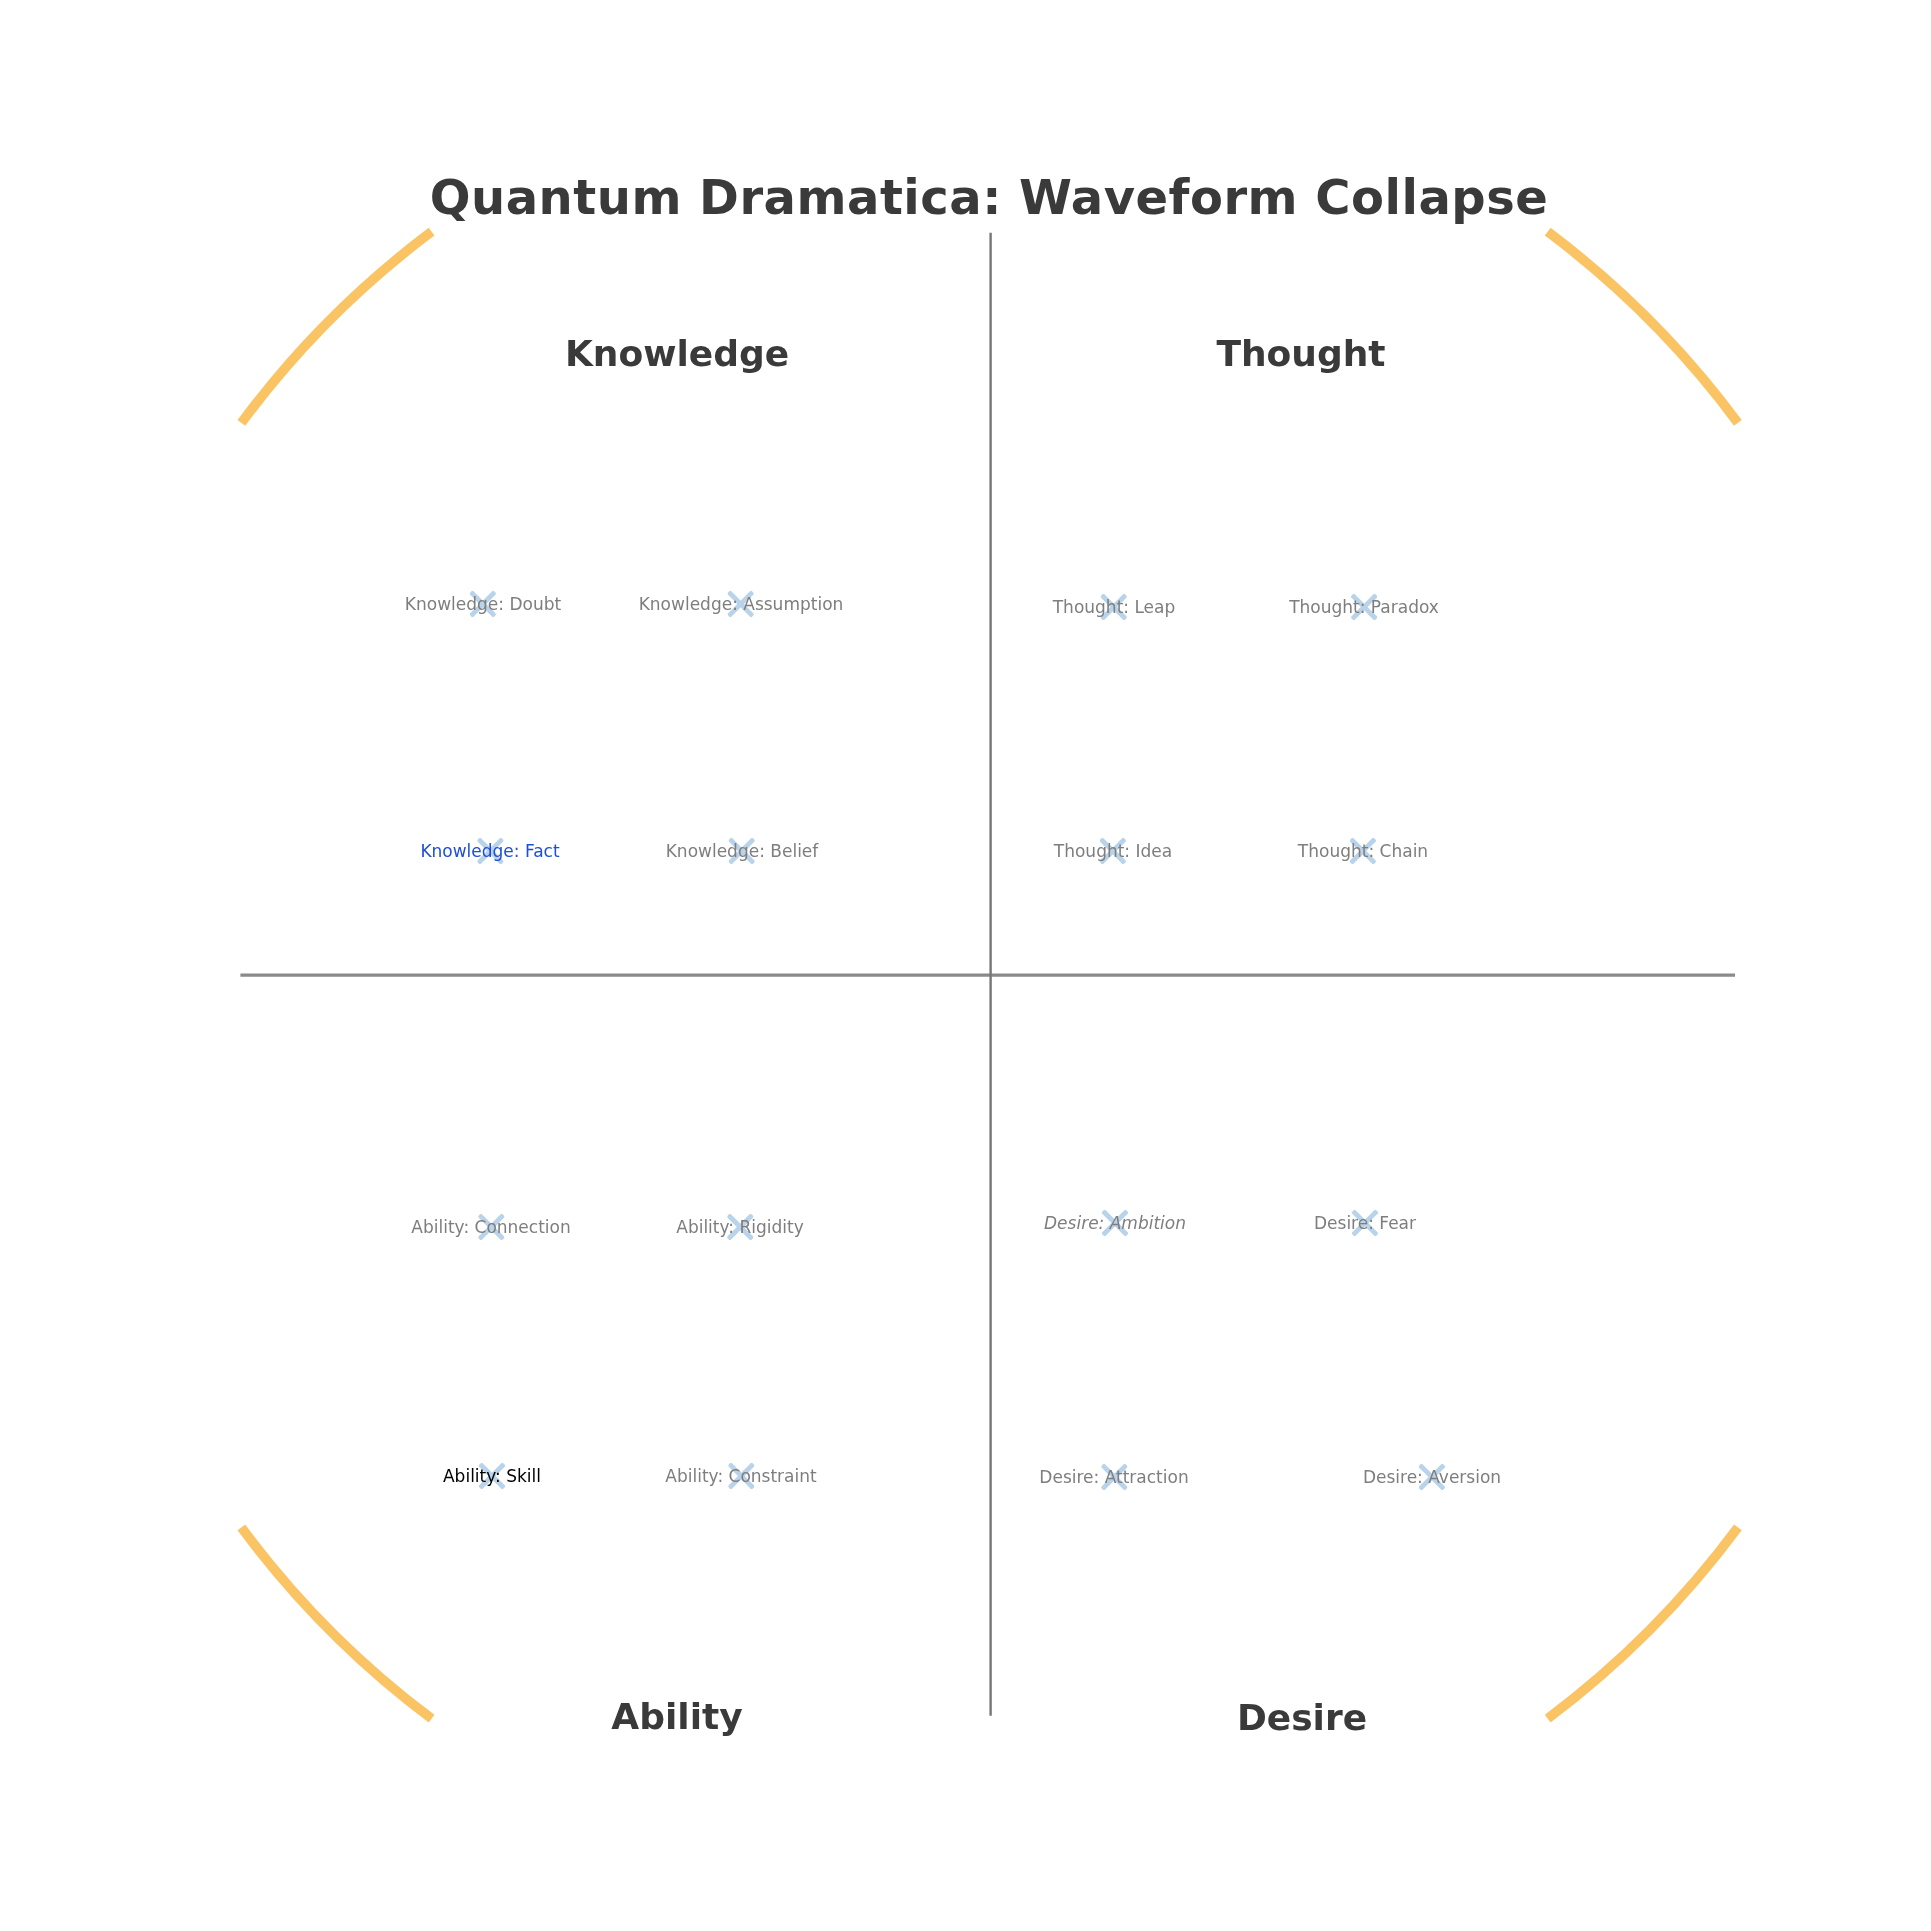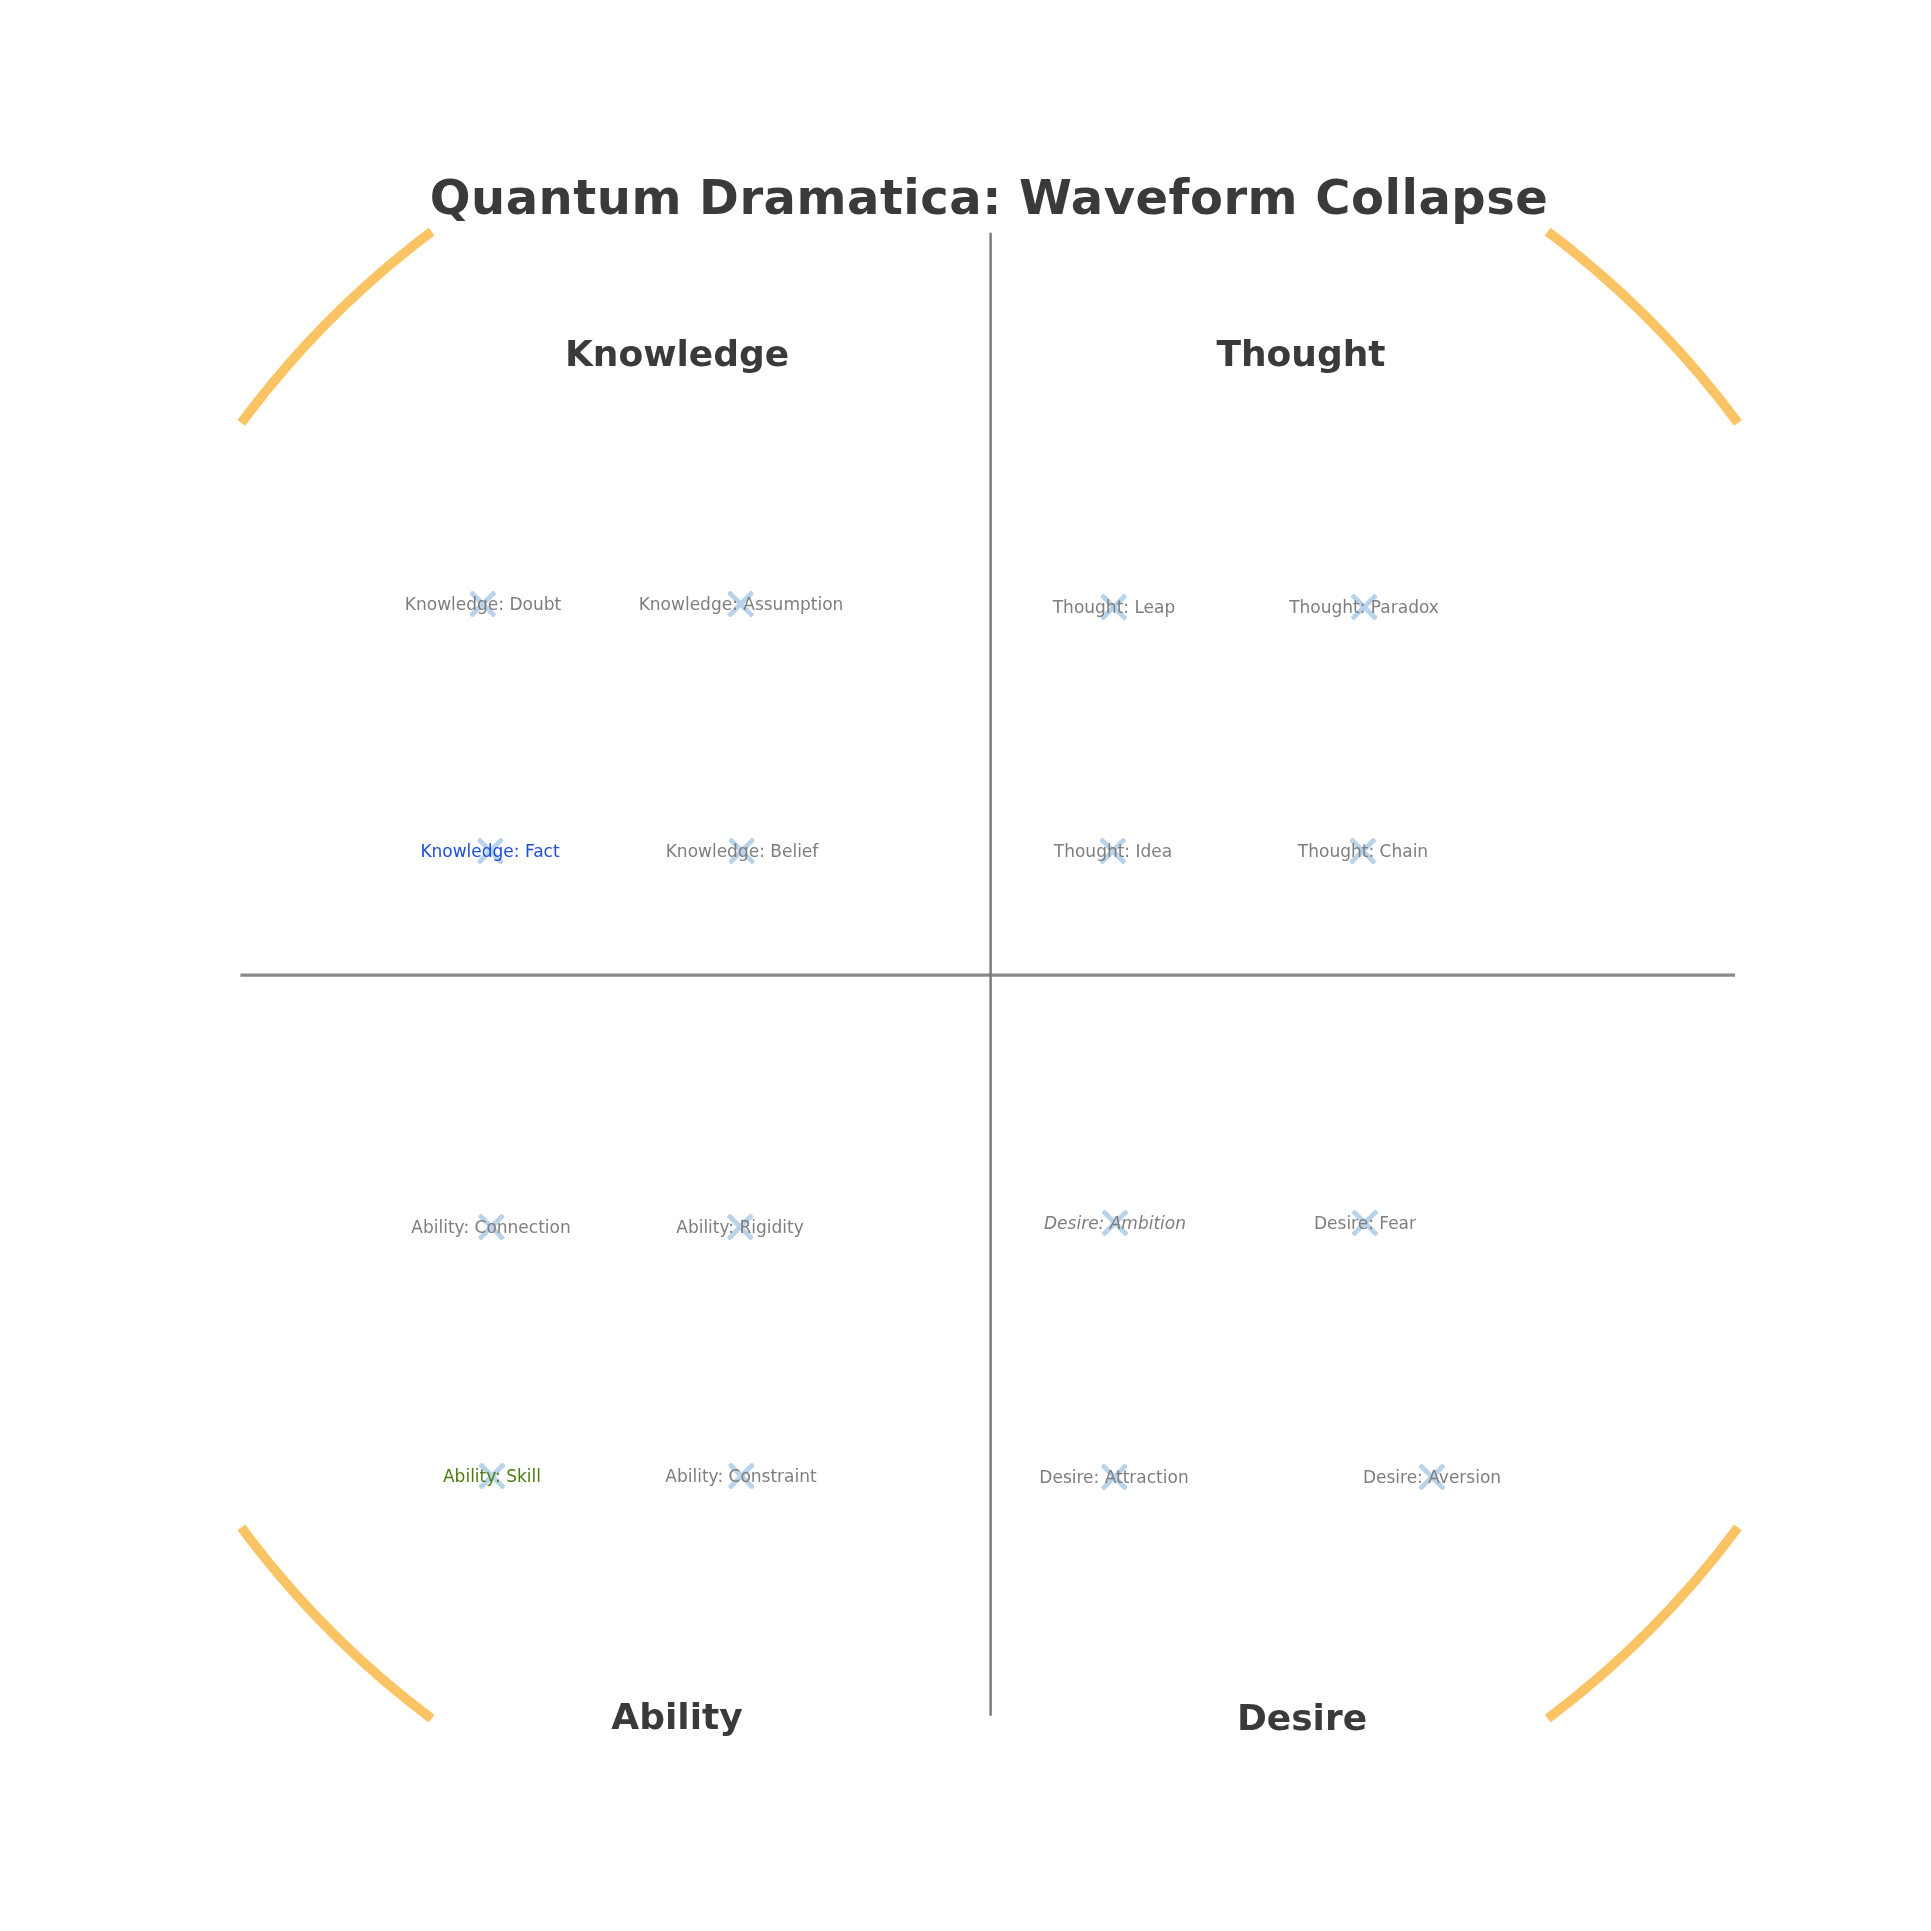--- a/index.html
+++ b/index.html
@@ -126,21 +126,21 @@
           <polyline points="1,1 26,26" fill="none" stroke="#b9d3ea" stroke-width="5"></polyline>
           <polyline points="26,1 1,26" fill="none" stroke="#b9d3ea" stroke-width="5"></polyline>
         </svg><span class="pt-label" style="color: rgb(126, 126, 126); font-style: italic;">Desire: Ambition</span></div>
       <div class="point" style="left: 1365px; top: 1223px;"><svg class="x-icon" width="26" height="26" viewBox="0 0 27 27">
           <polyline points="1,1 26,26" fill="none" stroke="#b9d3ea" stroke-width="5"></polyline>
           <polyline points="26,1 1,26" fill="none" stroke="#b9d3ea" stroke-width="5"></polyline>
         </svg><span class="pt-label" style="color: rgb(126, 126, 126);">Desire: Fear</span></div>
       <div class="point" style="left: 492px; top: 1476px;"><svg class="x-icon" width="26" height="26" viewBox="0 0 27 27">
           <polyline points="1,1 26,26" fill="none" stroke="#b9d3ea" stroke-width="5"></polyline>
           <polyline points="26,1 1,26" fill="none" stroke="#b9d3ea" stroke-width="5"></polyline>
-        </svg><span class="pt-label" style="color: #4d7c0f;">Ability: Skill</span></div>
+        </svg><span class="pt-label" style="color: #000000;">Ability: Skill</span></div>
       <div class="point" style="left: 741px; top: 1476px;"><svg class="x-icon" width="26" height="26" viewBox="0 0 27 27">
           <polyline points="1,1 26,26" fill="none" stroke="#b9d3ea" stroke-width="5"></polyline>
           <polyline points="26,1 1,26" fill="none" stroke="#b9d3ea" stroke-width="5"></polyline>
         </svg><span class="pt-label" style="color: rgb(126, 126, 126);">Ability: Constraint</span></div>
       <div class="point" style="left: 1114px; top: 1477px;"><svg class="x-icon" width="26" height="26" viewBox="0 0 27 27">
           <polyline points="1,1 26,26" fill="none" stroke="#b9d3ea" stroke-width="5"></polyline>
           <polyline points="26,1 1,26" fill="none" stroke="#b9d3ea" stroke-width="5"></polyline>
         </svg><span class="pt-label" style="color: rgb(126, 126, 126);">Desire: Attraction</span></div>
       <div class="point" style="left: 1432px; top: 1477px;"><svg class="x-icon" width="26" height="26" viewBox="0 0 27 27">
           <polyline points="1,1 26,26" fill="none" stroke="#b9d3ea" stroke-width="5"></polyline>

